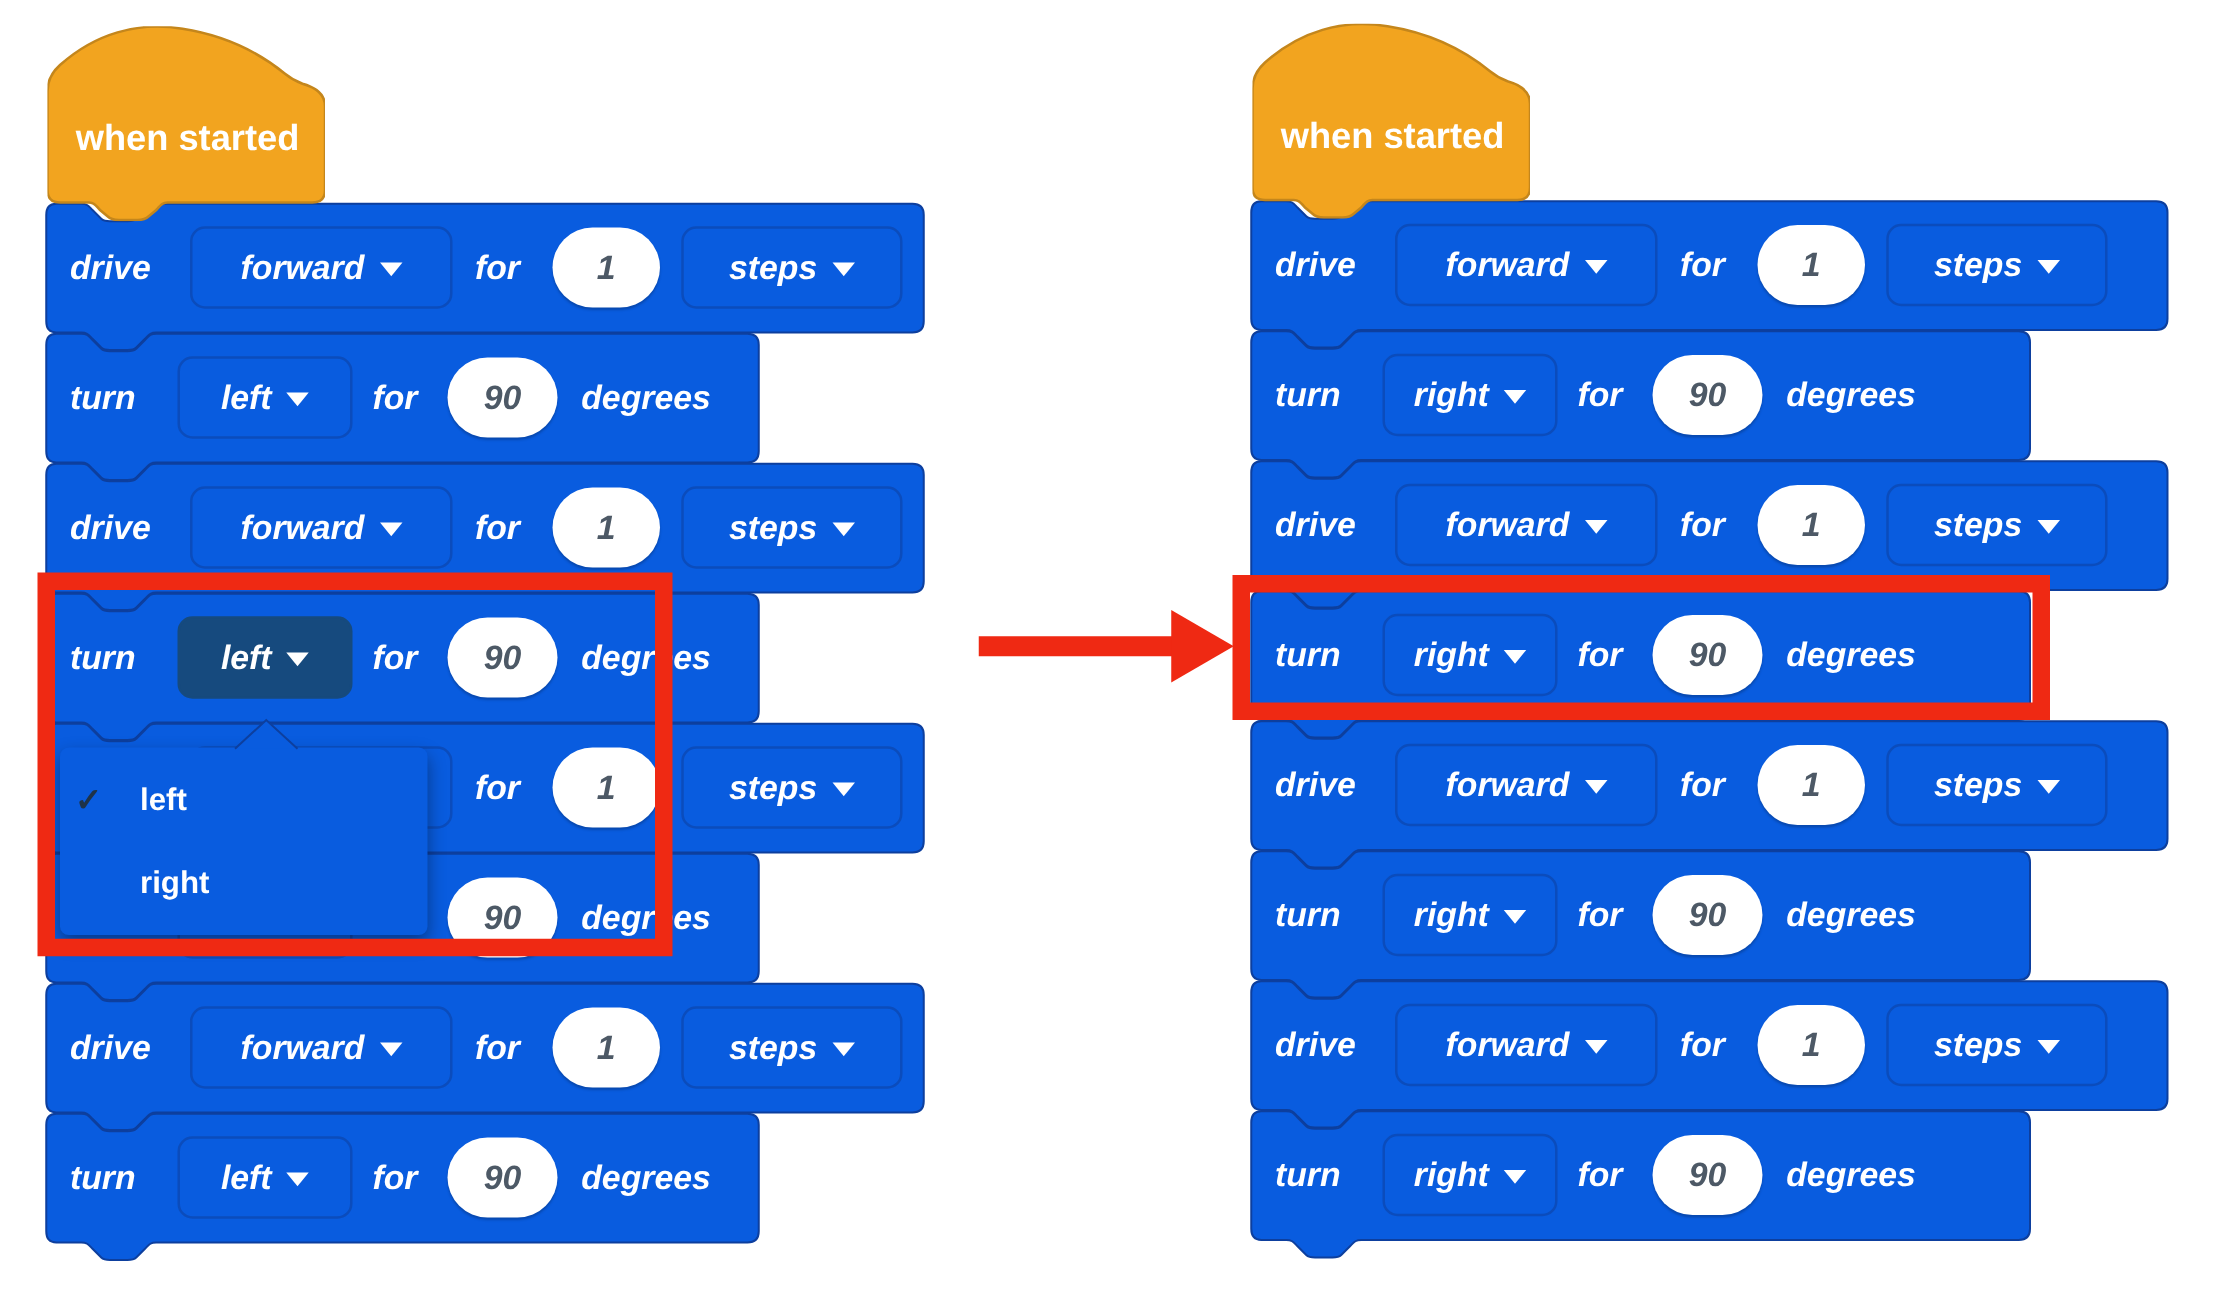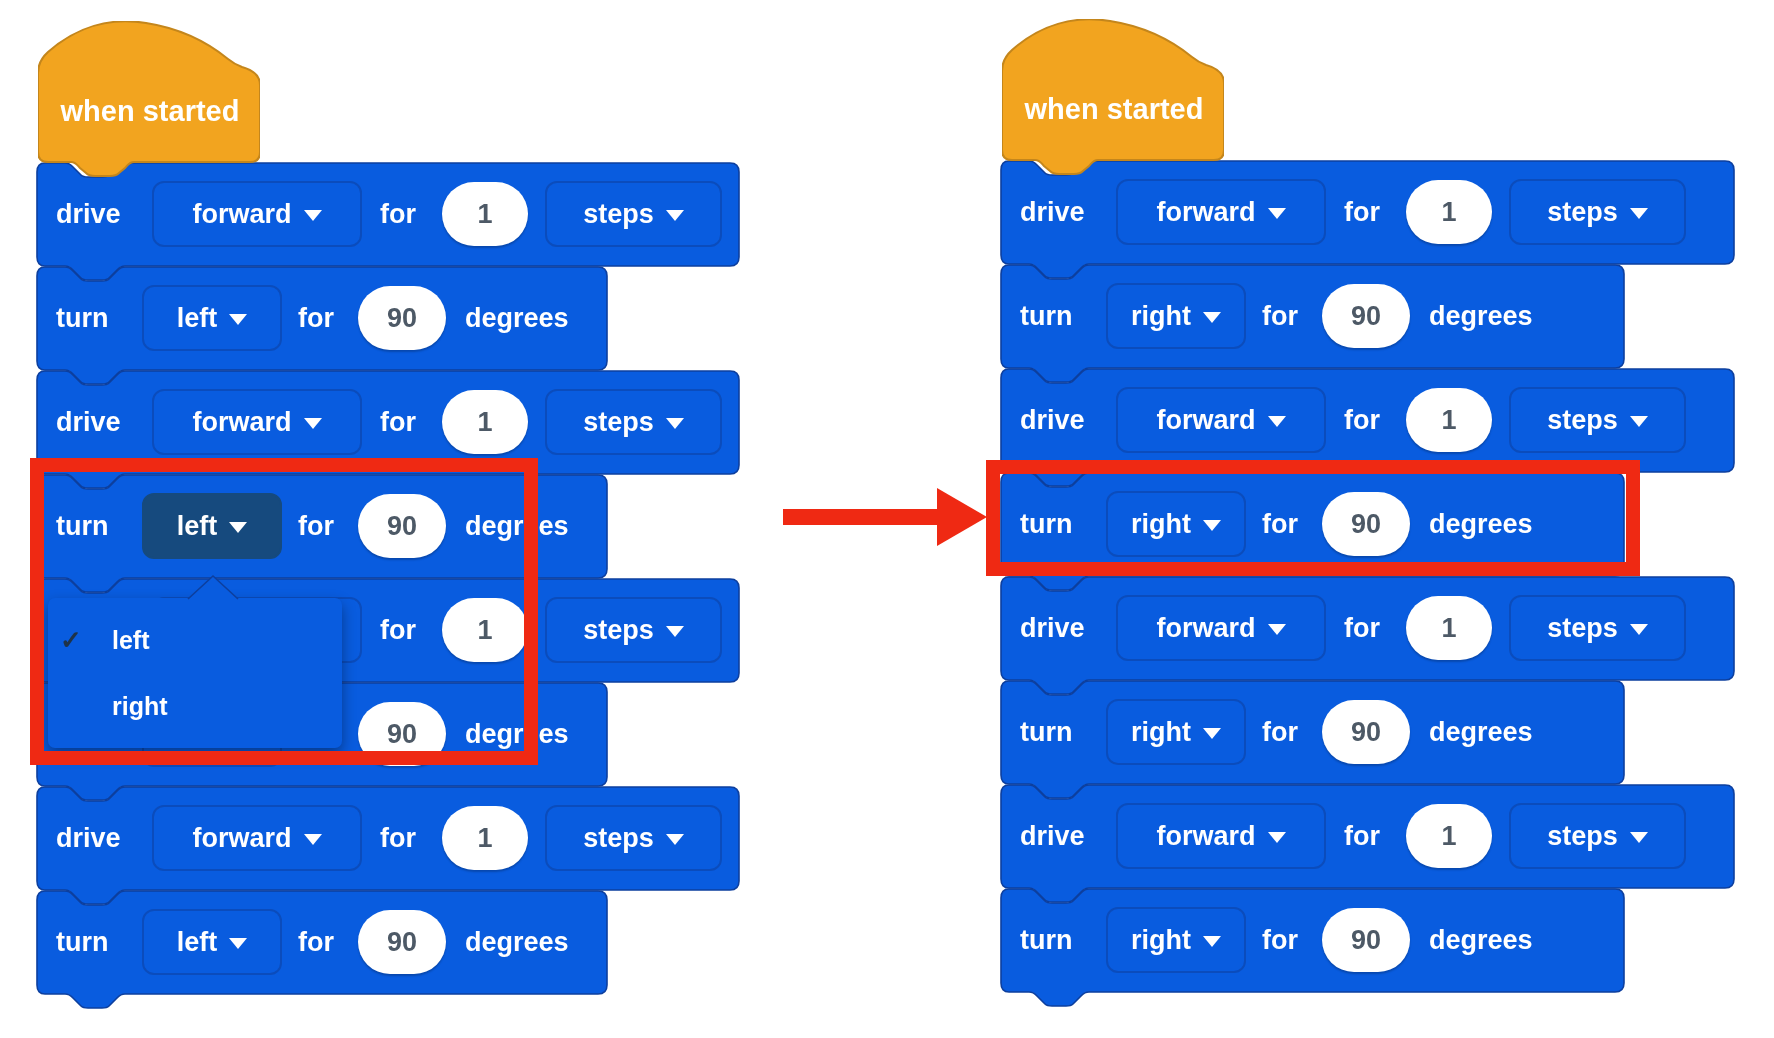--- a/index.html
+++ b/index.html
@@ -2,21 +2,21 @@
 <html style="--blue: #095CDF; --outline: #0D3F9E; --selbg: #164A7E; --red: #EF2913; --num: #4D5966;"><head>
 <meta charset="utf-8">
 <style>
   html,body{margin:0;padding:0;background:#ffffff;}
   body{font-family:"Liberation Sans", sans-serif; -webkit-font-smoothing:antialiased;}
   #canvas{position:relative;width:1774px;height:1038px;background:#fff;overflow:hidden;}
 
   .stack{position:absolute;inset:0;}
   .block{position:absolute;}
   .block svg{position:absolute;left:0;top:0;overflow:visible;}
-  .block .content{position:absolute;top:0;left:0;right:0;height:104px;}
+  .block .content{position:absolute;top:0;left:0;right:0;height:104px;font-style:italic;}
 
   .blk-word{position:absolute;top:0;height:104px;line-height:104px;
     color:#fff;font-weight:bold;font-size:27px;white-space:nowrap;}
 
   .field{position:absolute;top:19px;height:66px;border-radius:12px;
     border:2px solid rgba(13,63,158,0.55);box-sizing:border-box;
     display:flex;align-items:center;justify-content:center;gap:12px;
     color:#fff;font-weight:bold;font-size:27px;cursor:pointer;}
   .field.selected{background:var(--selbg);border-color:var(--selbg);}
   .caret{width:0;height:0;border-left:9px solid transparent;border-right:9px solid transparent;

